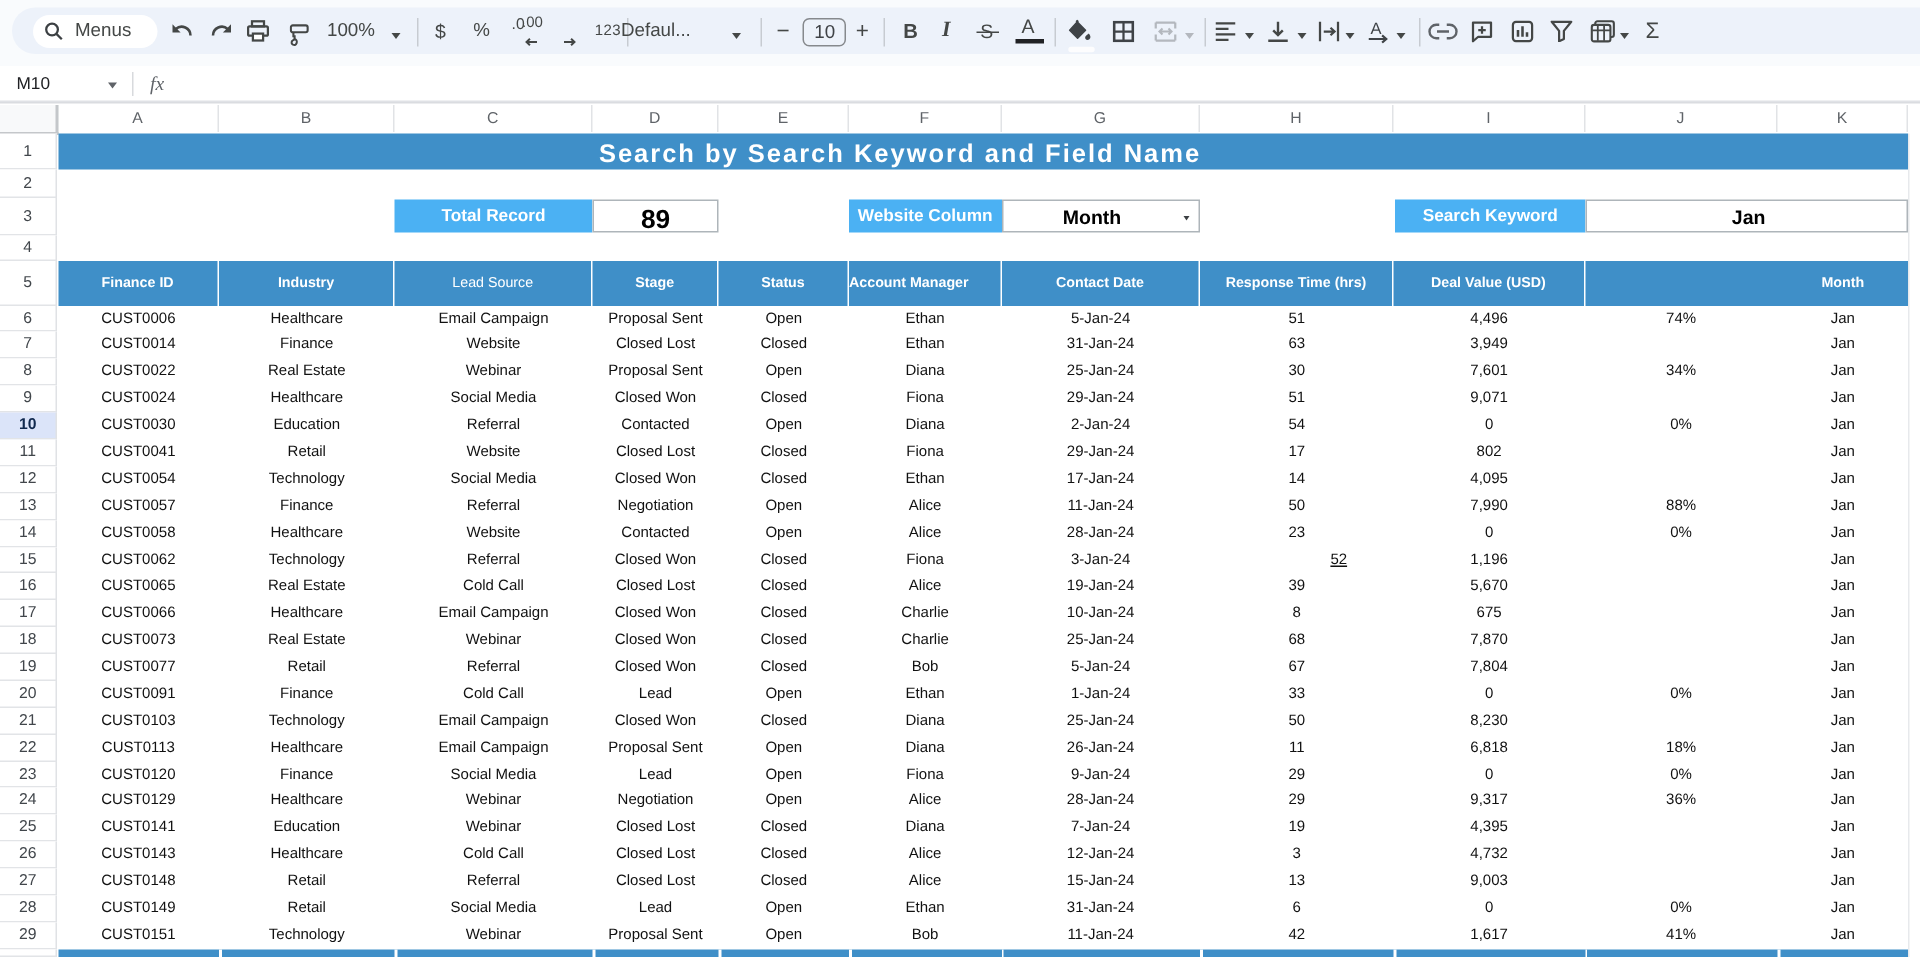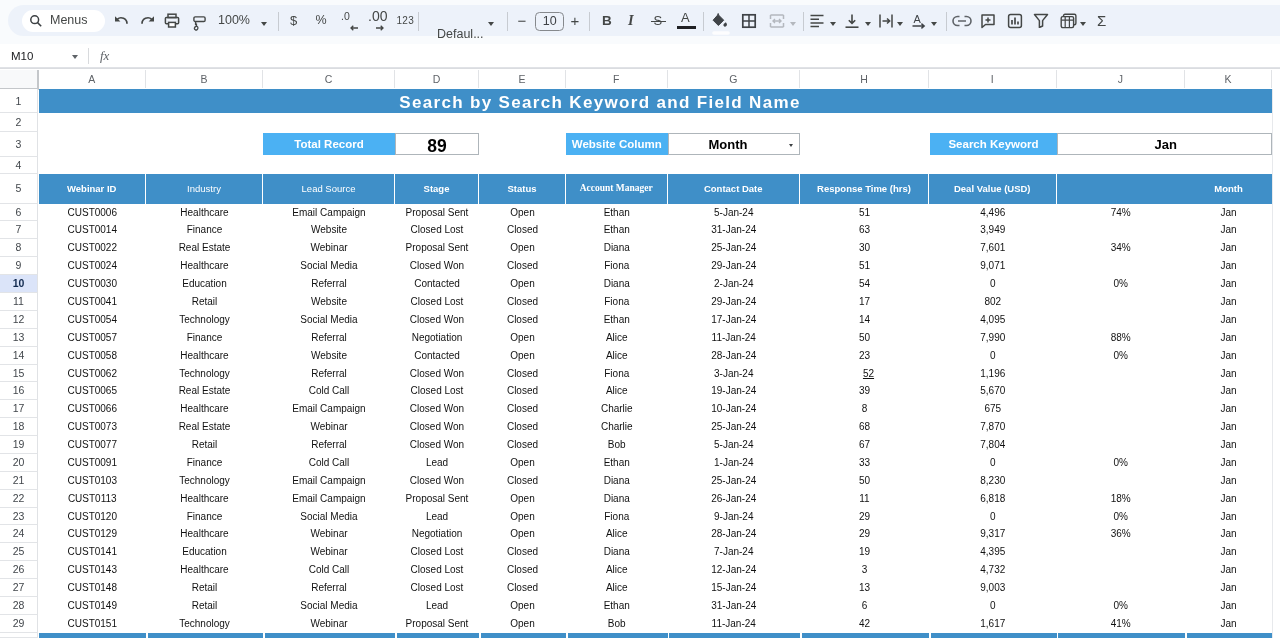--- a/index.html
+++ b/index.html
@@ -65,27 +65,27 @@
       </svg>
 <div class="tbtxt" style="left:210px;">100%</div>
 <div class="caret" style="left:252.5px;"></div>
 <div class="sep" style="left:270px;"></div>
 <div class="tbtxt" style="left:282px;font-size:13px;">$</div>
 <div class="tbtxt" style="left:307.5px;font-size:12.5px;">%</div>
 <div class="tbtxt" style="left:333px;font-size:10.5px;height:22px;line-height:22px;">.0</div>
 <svg class="icon" style="left:341px;top:19.5px" width="9" height="6" viewBox="0 0 9 6">
         <path d="M9 3 H2 M4.3 0.8 2 3 4.3 5.2" fill="none" stroke="#444746" stroke-width="1.3"></path>
       </svg>
-<div class="tbtxt" style="left:360px;font-size:14px;height:22px;line-height:22px;">.00</div>
+<div class="tbtxt" style="left:340px;font-size:10px;height:22px;line-height:22px;">.00</div>
 <svg class="icon" style="left:368px;top:19.5px" width="9" height="6" viewBox="0 0 9 6">
         <path d="M0 3 H7 M4.7 0.8 7 3 4.7 5.2" fill="none" stroke="#444746" stroke-width="1.3"></path>
       </svg>
 <div class="tbtxt" style="left:388.5px;font-size:10px;letter-spacing:0.3px;">123</div>
 <div class="sep" style="left:410px;"></div>
-<div class="tbtxt" style="left:429px;margin-top:14px;">Defaul...</div>
+<div class="tbtxt" style="left:406px;">Defaul...</div>
 <div class="caret" style="left:479.5px;"></div>
 <div class="sep" style="left:499px;"></div>
 <div class="tbtxt" style="left:509.6px;font-size:15px;">−</div>
 <div id="fontsize">10</div>
 <div class="tbtxt" style="left:562.5px;font-size:15px;">+</div>
 <div class="sep" style="left:581px;"></div>
 <div class="tbtxt" style="left:594.1px;font-weight:bold;font-size:13.5px;">B</div>
 <div class="tbtxt" style="left:620px;font-style:italic;font-weight:bold;font-family:'Liberation Serif',serif;font-size:14.5px;">I</div>
 <div class="tbtxt" style="left:645.5px;font-size:13px;">S</div>
 <div class="abs" style="left:643.4px;top:15.6px;width:15px;height:1.5px;background:#444746;"></div>
@@ -203,26 +203,26 @@
 <div class="abs blue" style="left:38.5px;top:88.5px;width:1233.5px;height:24px;">
       <div class="abs" style="left:0;top:0;width:1123px;height:24px;text-align:center;line-height:27.5px;color:#fff;font-weight:bold;font-size:17px;letter-spacing:1.33px;">Search by Search Keyword and Field Name</div>
     </div>
 <div class="box bbox" style="left:263px;width:132px;">Total Record</div>
 <div class="box wbox" style="left:395px;width:84px;font-size:17.5px;line-height:24.5px;">89</div>
 <div class="box bbox" style="left:566px;width:101.5px;">Website Column</div>
 <div class="box wbox" style="left:667.5px;width:132.5px;font-size:13px;text-align:left;padding-left:40px;">Month<div class="caret" style="left:120.5px;top:9.5px;border-left:2.6px solid transparent;border-right:2.6px solid transparent;border-top:3.8px solid #3c4043;"></div></div>
 <div class="box bbox" style="left:930px;width:127px;">Search Keyword</div>
 <div class="box wbox" style="left:1057px;width:214.5px;font-size:13px;padding-left:3px;">Jan</div>
 <div class="abs blue" style="left:38.5px;top:174px;width:1233.5px;height:29.6px;">
-      <div class="abs" style="left:0px;top:0;width:107.5px;height:29.6px;line-height:29.6px;color:#fff;font-weight:bold;font-size:9.5px;text-align:center;border-right:1.5px solid #fff;white-space:nowrap;">Webinar ID</div>
-      <div class="abs" style="left:107.5px;top:0;width:117px;height:29.6px;line-height:29.6px;color:#fff;font-weight:normal;font-size:9.5px;text-align:center;border-right:1.5px solid #fff;white-space:nowrap;">Industry</div>
+      <div class="abs" style="left:0px;top:0;width:107.5px;height:29.6px;line-height:29.6px;color:#fff;font-weight:bold;font-size:9.5px;text-align:center;border-right:1.5px solid #fff;white-space:nowrap;">Finance ID</div>
+      <div class="abs" style="left:107.5px;top:0;width:117px;height:29.6px;line-height:29.6px;color:#fff;font-weight:bold;font-size:9.5px;text-align:center;border-right:1.5px solid #fff;white-space:nowrap;">Industry</div>
       <div class="abs" style="left:224.5px;top:0;width:132px;height:29.6px;line-height:29.6px;color:#fff;font-weight:normal;font-size:9.5px;text-align:center;border-right:1.5px solid #fff;white-space:nowrap;">Lead Source</div>
       <div class="abs" style="left:356.5px;top:0;width:84px;height:29.6px;line-height:29.6px;color:#fff;font-weight:bold;font-size:9.5px;text-align:center;border-right:1.5px solid #fff;white-space:nowrap;">Stage</div>
       <div class="abs" style="left:440.5px;top:0;width:87px;height:29.6px;line-height:29.6px;color:#fff;font-weight:bold;font-size:9.5px;text-align:center;border-right:1.5px solid #fff;white-space:nowrap;">Status</div>
-      <div class="abs" style="left:527.5px;top:0;width:101.5px;height:31px;line-height:29.6px;color:#fff;font-weight:bold;font-size:9.5px;text-align:center;border-right:1.5px solid #fff;white-space:nowrap;font-family:Liberation Serif, serif;">Account Manager</div>
+      <div class="abs" style="left:527.5px;top:0;width:101.5px;height:31px;line-height:29.6px;color:#fff;font-weight:bold;font-size:9.5px;border-right:1.5px solid #fff;white-space:nowrap;">Account Manager</div>
       <div class="abs" style="left:761.5px;top:0;width:129px;height:29.6px;line-height:29.6px;color:#fff;font-weight:bold;font-size:9.5px;text-align:center;border-right:1.5px solid #fff;white-space:nowrap;">Response Time (hrs)</div>
       <div class="abs" style="left:629.0px;top:0;width:132.5px;height:29.6px;line-height:29.6px;color:#fff;font-weight:bold;font-size:9.5px;text-align:center;border-right:1.5px solid #fff;white-space:nowrap;">Contact Date</div>
       <div class="abs" style="left:890.5px;top:0;width:127.5px;height:29.6px;line-height:29.6px;color:#fff;font-weight:bold;font-size:9.5px;text-align:center;border-right:1.5px solid #fff;white-space:nowrap;">Deal Value (USD)</div>
       <div class="abs" style="left:1146.5px;top:0;width:87px;height:29.6px;line-height:29.6px;color:#fff;font-weight:bold;font-size:9.5px;text-align:center;white-space:nowrap;">Month</div>
     </div>
 <div class="drow" style="left:0;top:203.6px;width:1280px;height:17.883px;line-height:17.883px;">
       <div class="dcell" style="left:38.5px;width:107.5px;">CUST0006</div>
       <div class="dcell" style="left:146px;width:117px;">Healthcare</div>
       <div class="dcell" style="left:263px;width:132px;">Email Campaign</div>
       <div class="dcell" style="left:395px;width:84px;">Proposal Sent</div>
@@ -335,21 +335,21 @@
       <div class="dcell" style="left:1185px;width:87px;">Jan</div>
     </div>
     <div class="drow" style="left:0;top:364.547px;width:1280px;height:17.883px;line-height:17.883px;">
       <div class="dcell" style="left:38.5px;width:107.5px;">CUST0062</div>
       <div class="dcell" style="left:146px;width:117px;">Technology</div>
       <div class="dcell" style="left:263px;width:132px;">Referral</div>
       <div class="dcell" style="left:395px;width:84px;">Closed Won</div>
       <div class="dcell" style="left:479px;width:87px;">Closed</div>
       <div class="dcell" style="left:566px;width:101.5px;">Fiona</div>
       <div class="dcell" style="left:667.5px;width:132.5px;">3-Jan-24</div>
-      <div class="dcell" style="left:804px;width:129px;text-decoration:underline;">52</div>
+      <div class="dcell" style="left:828px;width:129px;text-decoration:underline;">52</div>
       <div class="dcell" style="left:929px;width:127.5px;">1,196</div>
       <div class="dcell" style="left:1185px;width:87px;">Jan</div>
     </div>
     <div class="drow" style="left:0;top:382.42999999999995px;width:1280px;height:17.883px;line-height:17.883px;">
       <div class="dcell" style="left:38.5px;width:107.5px;">CUST0065</div>
       <div class="dcell" style="left:146px;width:117px;">Real Estate</div>
       <div class="dcell" style="left:263px;width:132px;">Cold Call</div>
       <div class="dcell" style="left:395px;width:84px;">Closed Lost</div>
       <div class="dcell" style="left:479px;width:87px;">Closed</div>
       <div class="dcell" style="left:566px;width:101.5px;">Alice</div>

